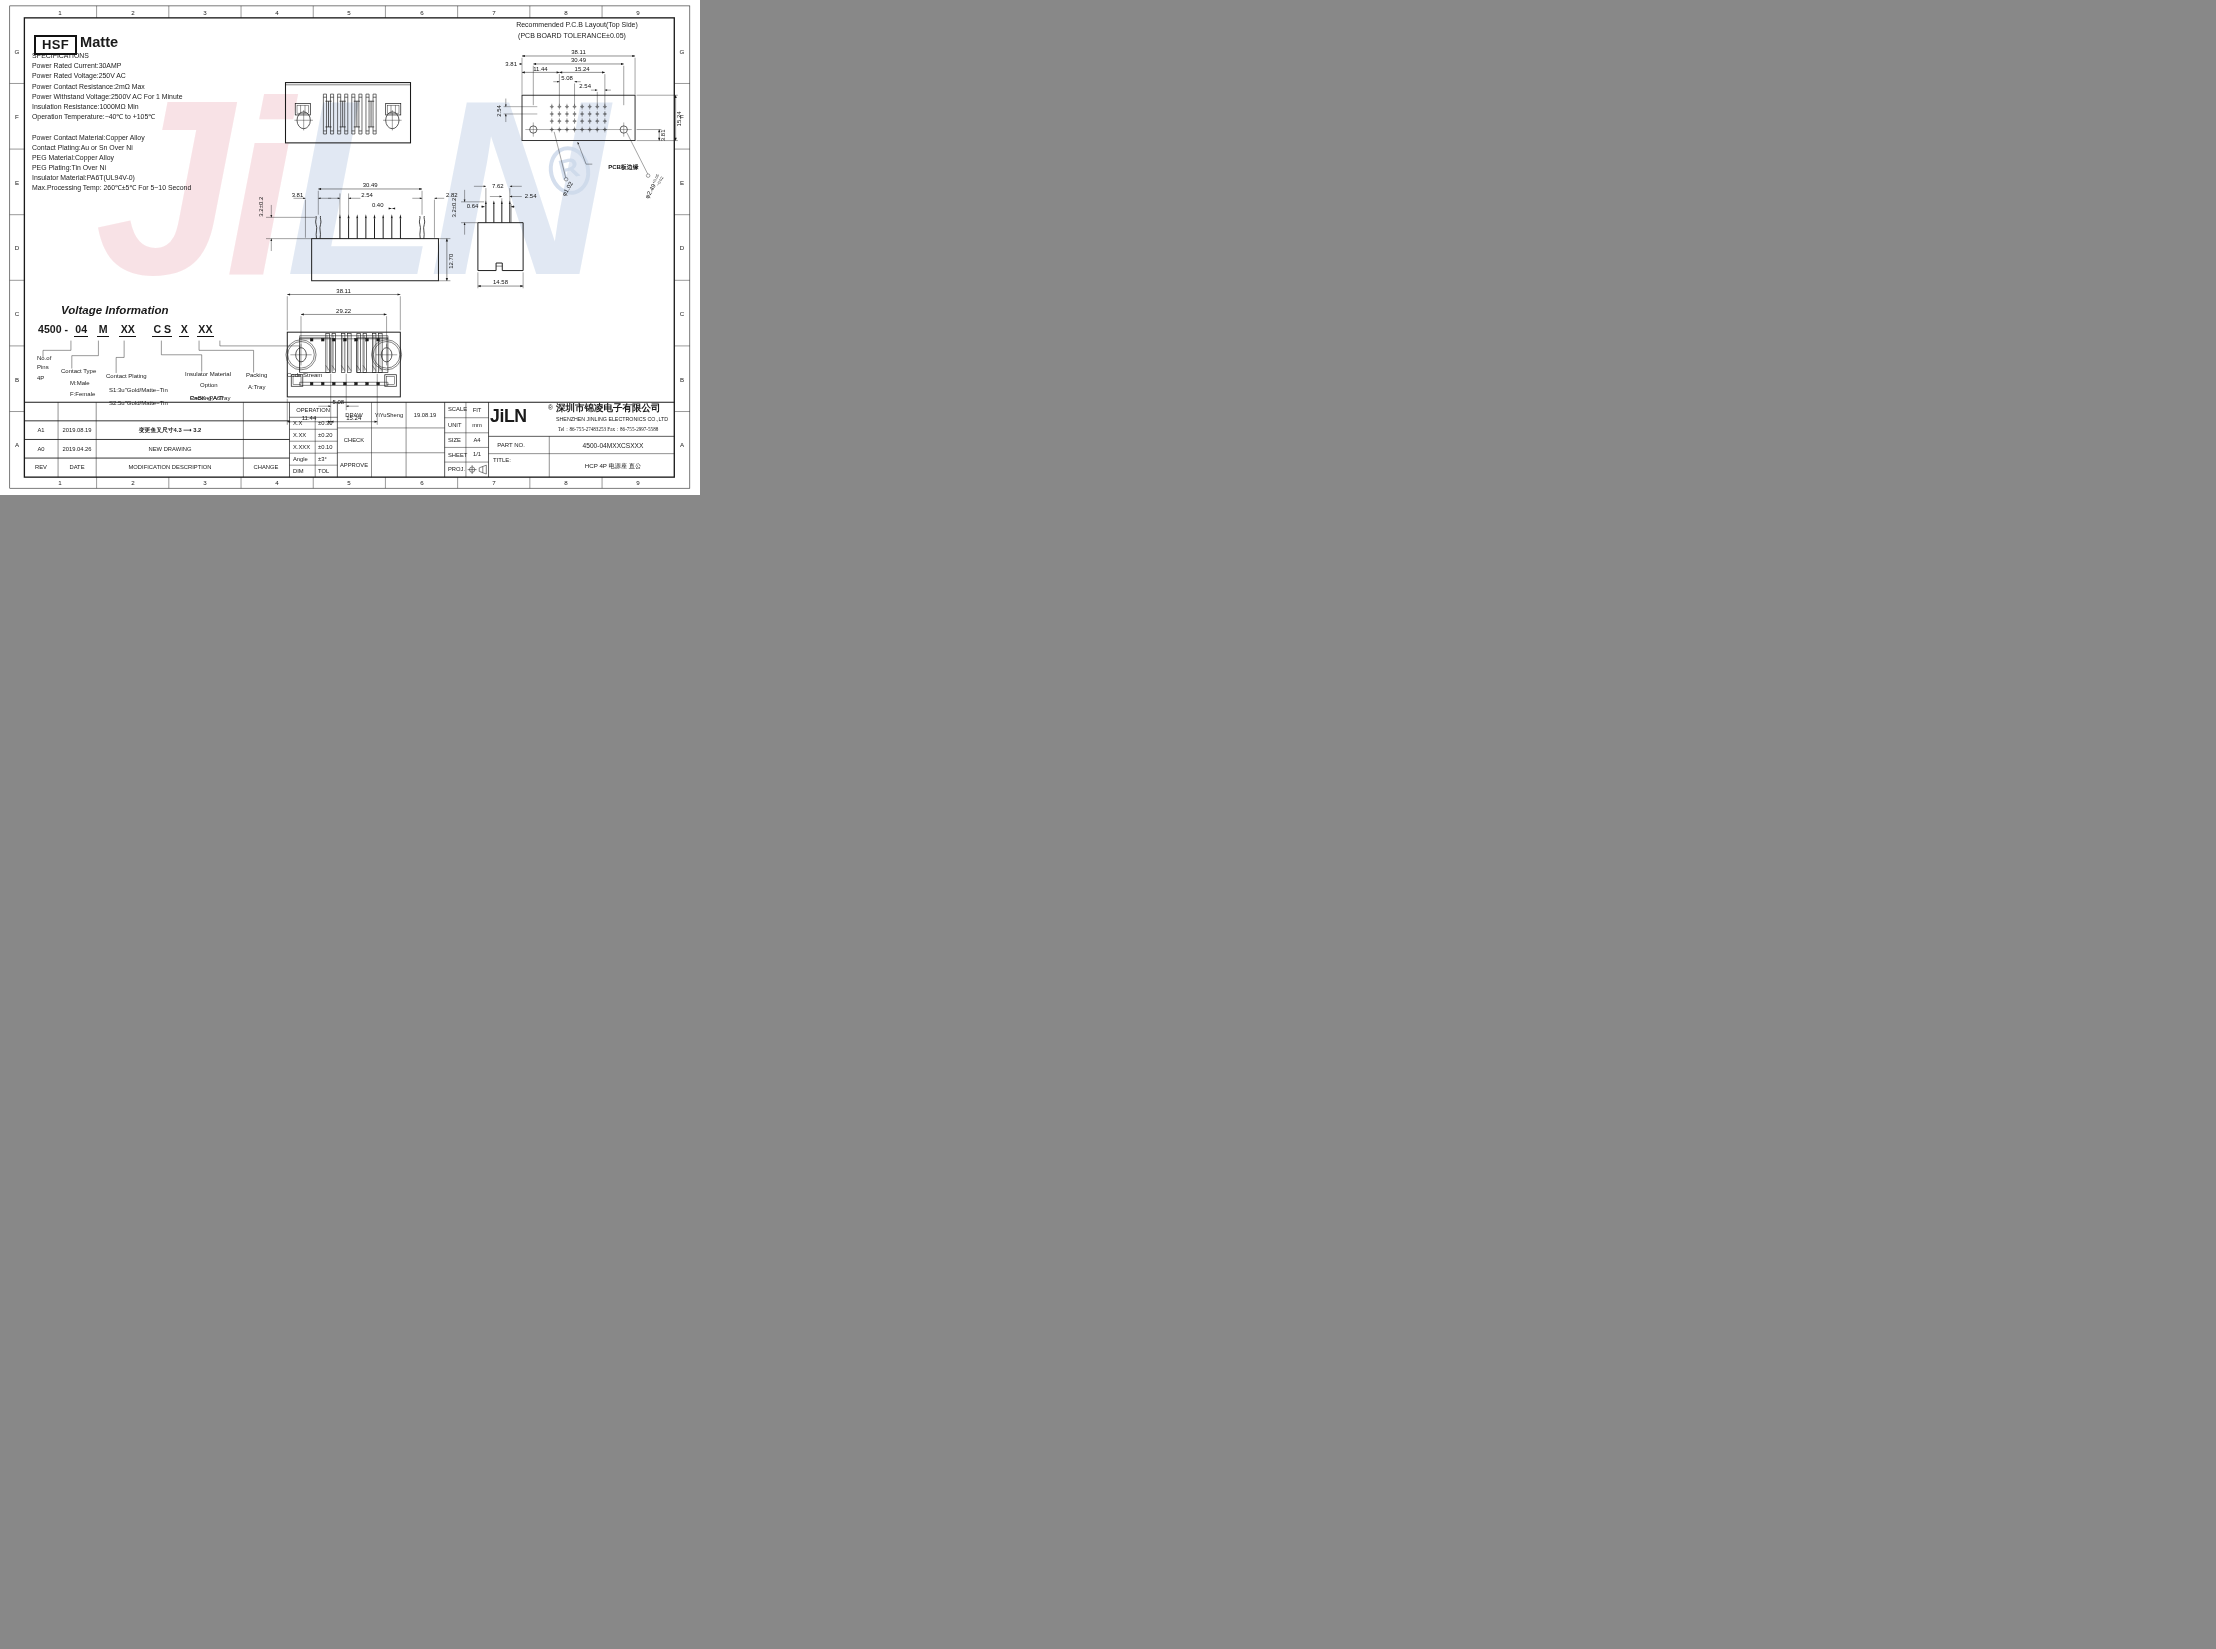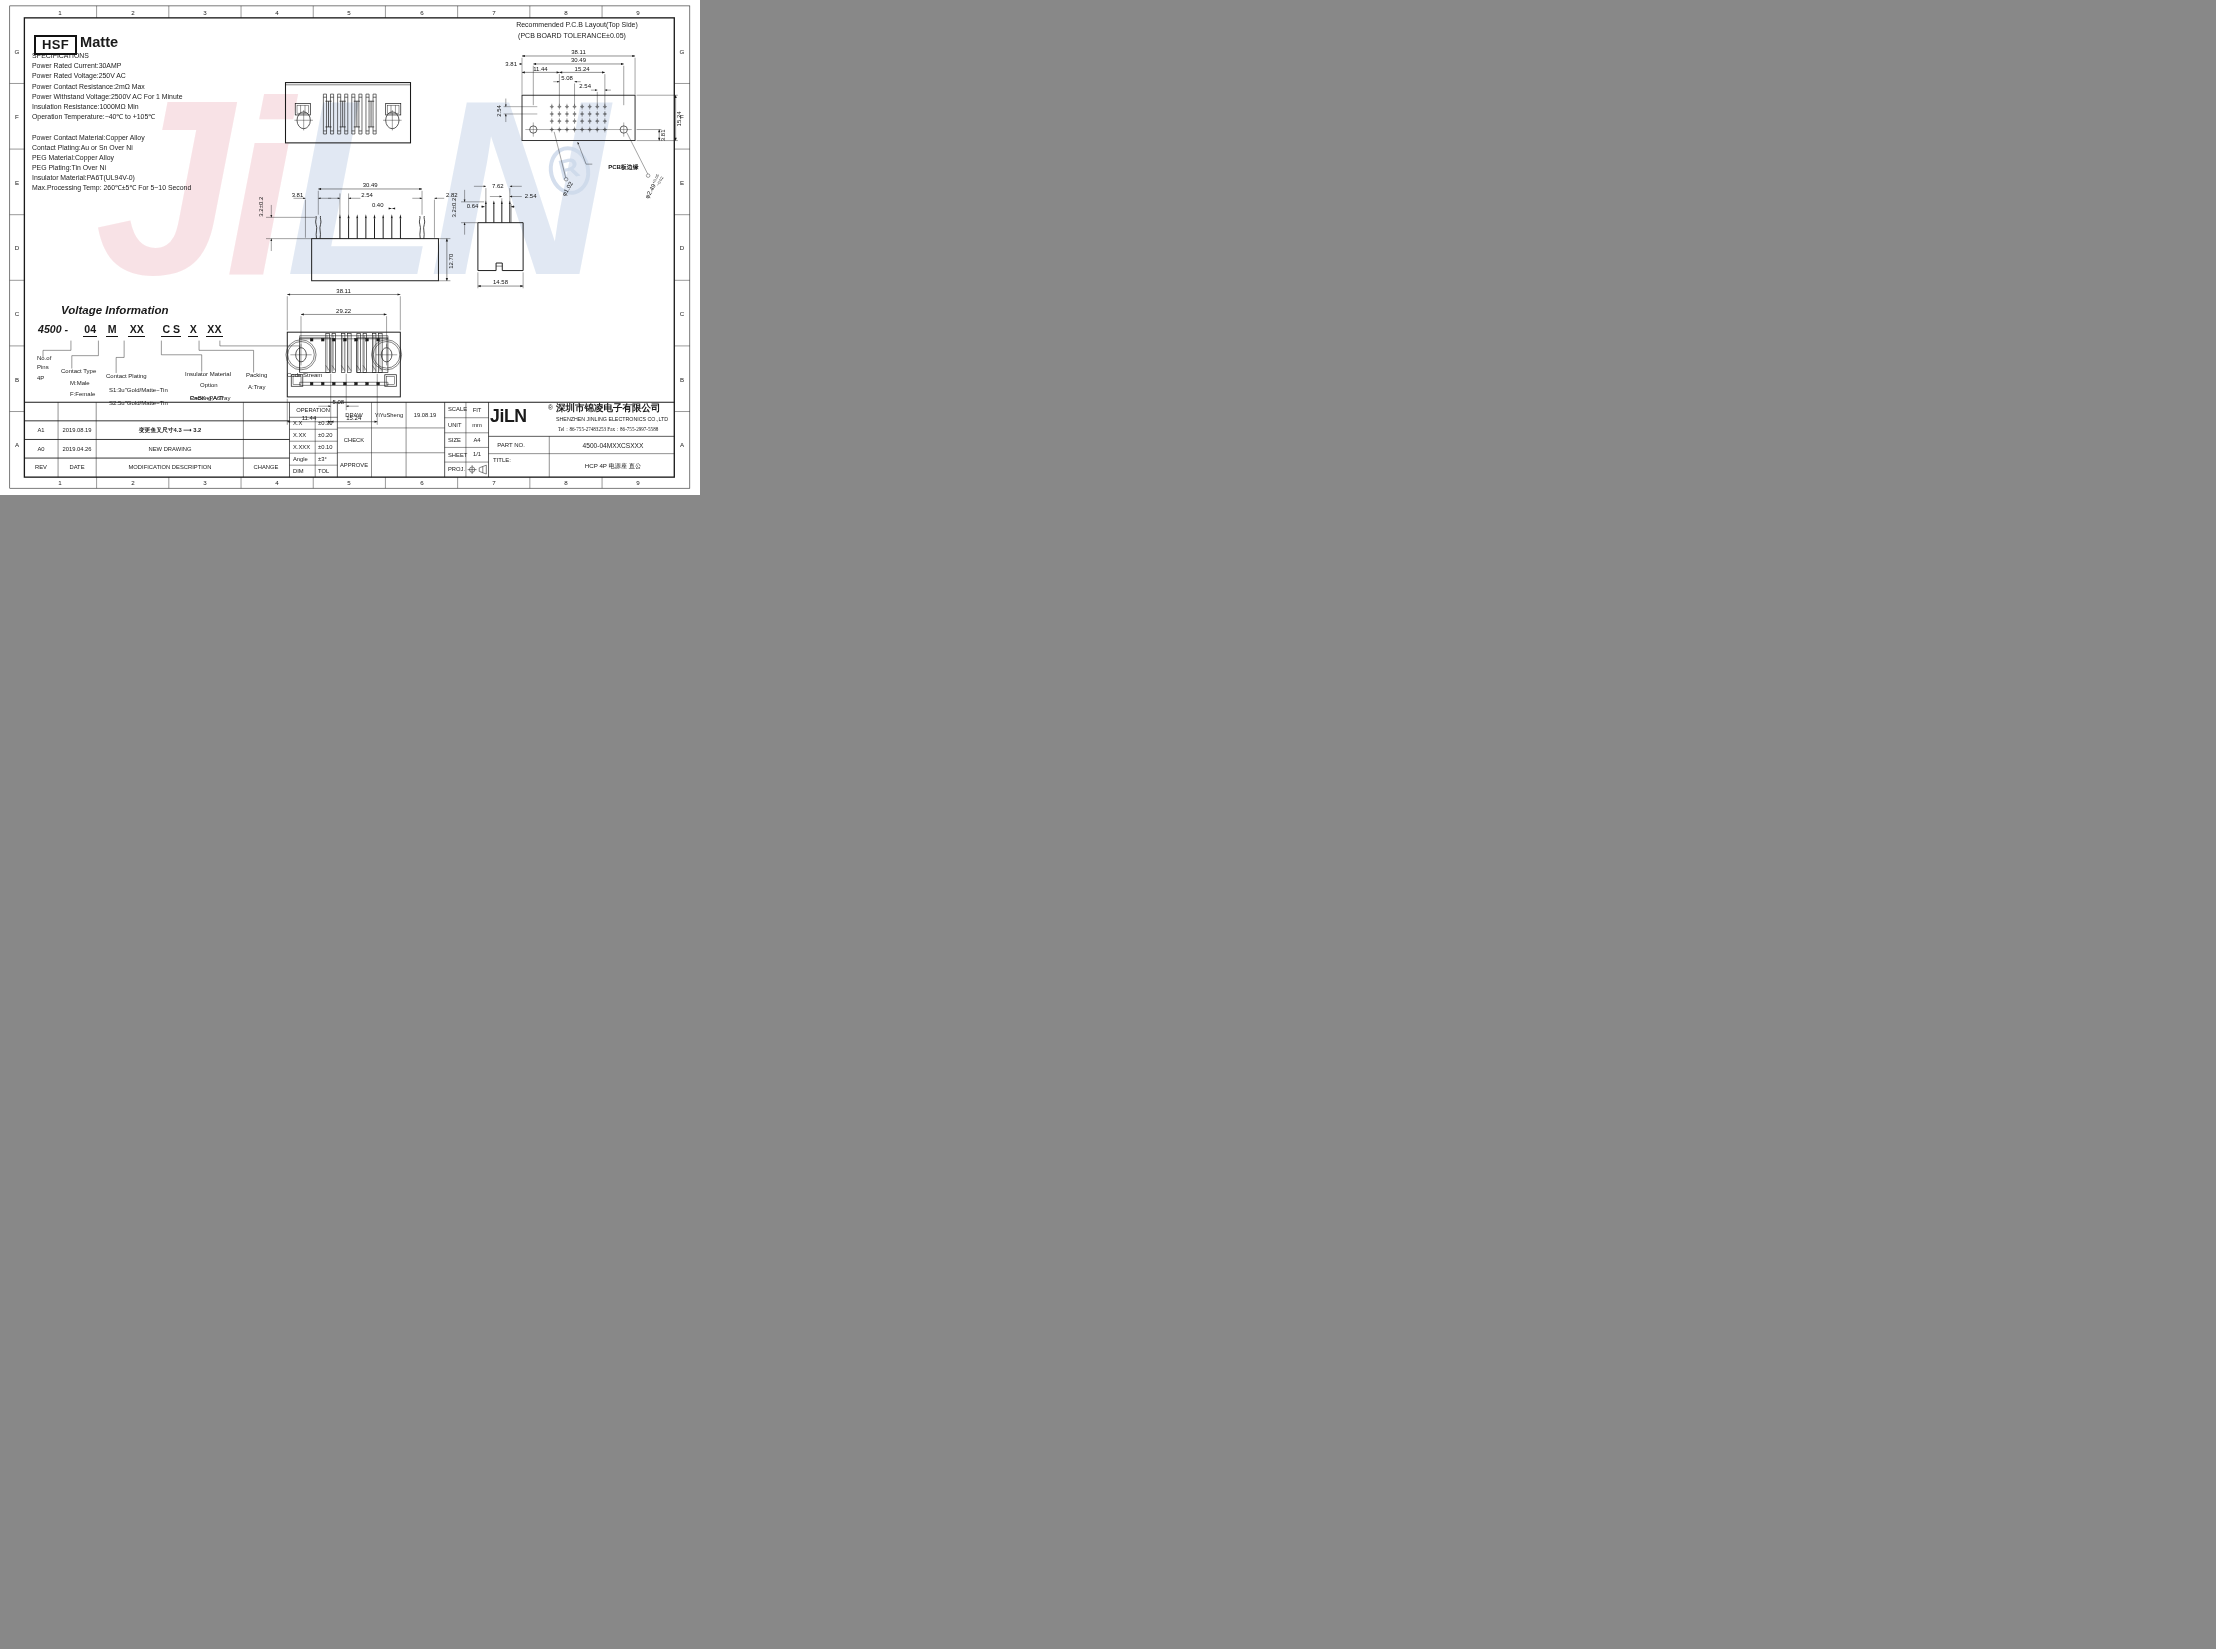--- a/index.html
+++ b/index.html
@@ -540,21 +540,21 @@
   <div class="zl" style="left:682px;top:51px;">G</div>
   <div class="zl" style="left:682px;top:116px;">F</div>
   <div class="zl" style="left:682px;top:182px;">E</div>
   <div class="zl" style="left:682px;top:247px;">D</div>
   <div class="zl" style="left:682px;top:313px;">C</div>
   <div class="zl" style="left:682px;top:379px;">B</div>
   <div class="zl" style="left:682px;top:444px;">A</div>
 
   <div class="ordtitle">Voltage Information</div>
   <div class="code">
-    <span style="margin-right:15px;font-style:italic;">4500 -</span>
+    <span style="margin-right:6px;">4500 -</span>
     <span class="u" style="margin-right:8.9px;">04</span>
     <span class="u" style="margin-right:10.6px;">M</span>
     <span class="u" style="margin-right:16px;">XX</span>
     <span class="u" style="margin-right:7px;">C S</span>
     <span class="u" style="margin-right:8px;">X</span>
     <span class="u">XX</span>
   </div>
   <div class="olab" style="left:37px;top:355px;">No.of</div>
   <div class="olab" style="left:37px;top:364px;">Pins</div>
   <div class="olab" style="left:37px;top:375px;">4P</div>

